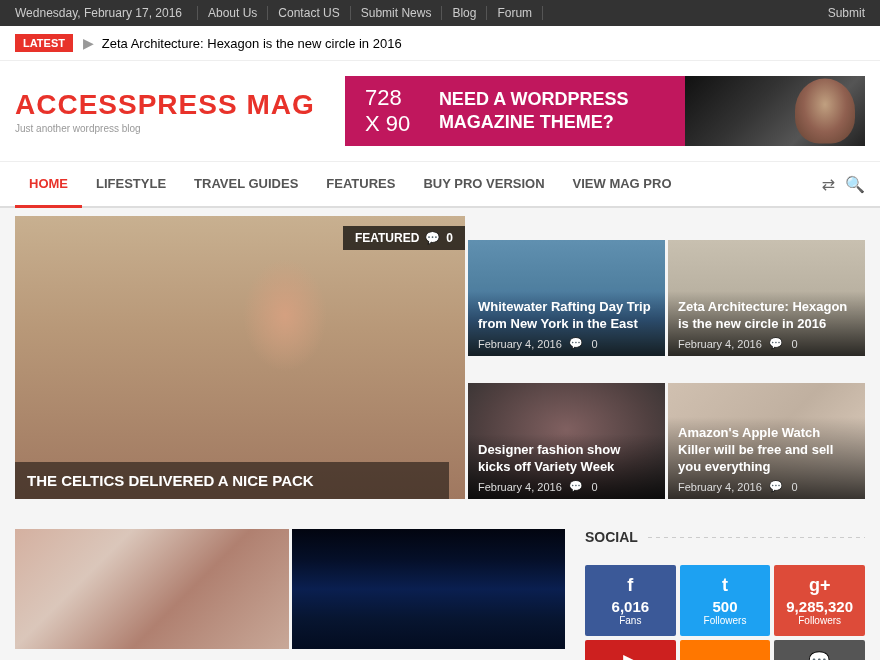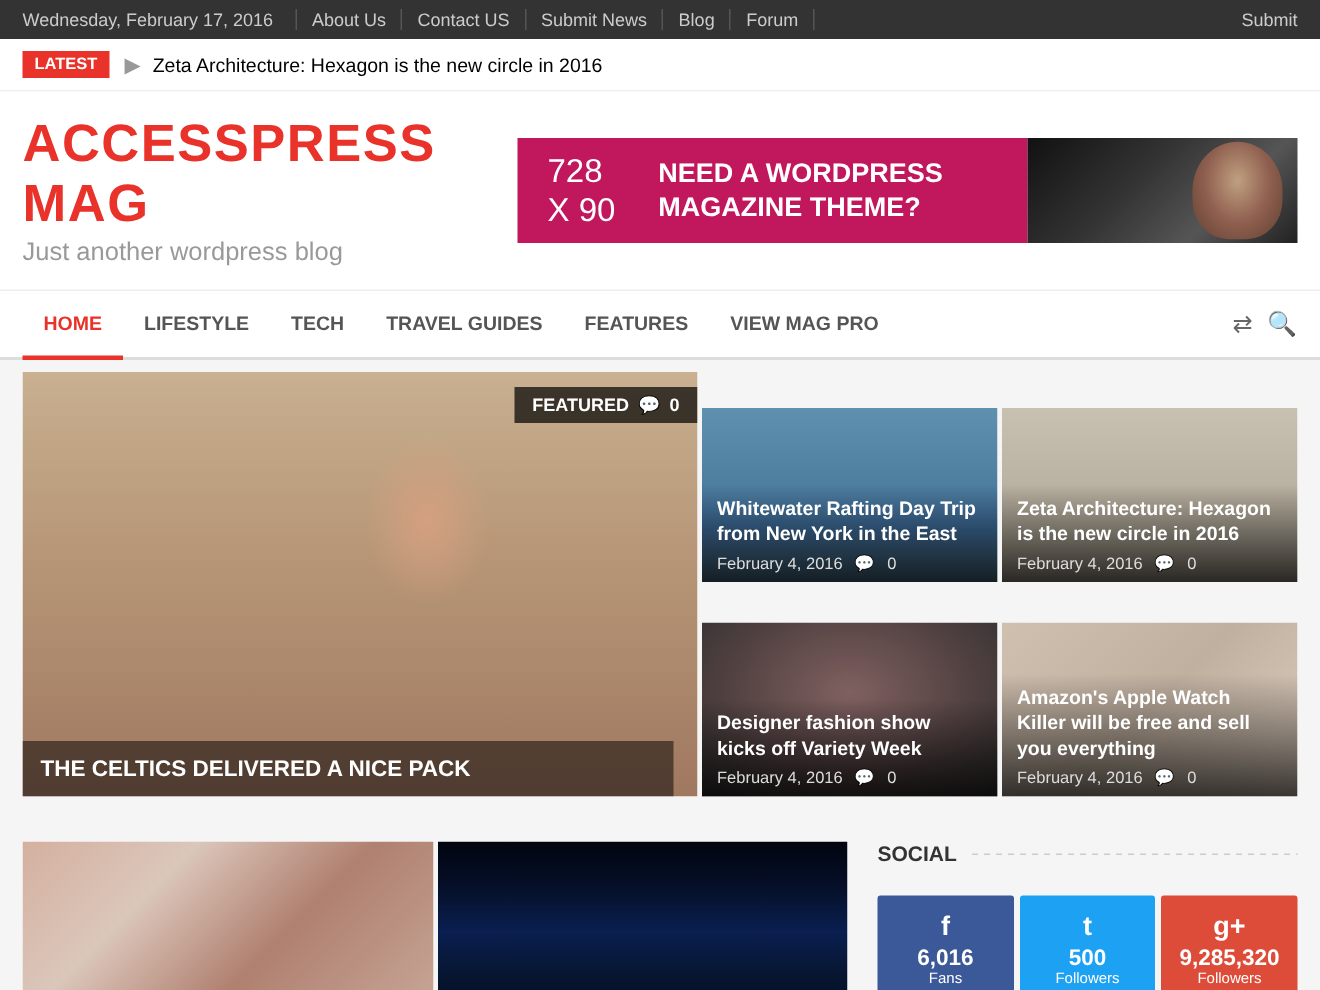--- a/index.html
+++ b/index.html
@@ -48,23 +48,23 @@
     
     .header {
       background: #fff;
       padding: 15px 15px;
       display: flex;
       align-items: center;
       justify-content: space-between;
       border-bottom: 1px solid #eee;
     }
     .logo { display: flex; flex-direction: column; }
-    .logo-title { font-size: 35px; font-weight: bold; color: #333; text-transform: uppercase; letter-spacing: 1px; }
+    .logo-title { font-size: 28px; font-weight: bold; color: #333; text-transform: uppercase; letter-spacing: 1px; }
     .logo-title span { color: #e8322a; }
-    .logo-sub { font-size: 17px; color: #999; margin-top: 2px; }
+    .logo-sub { font-size: 10px; color: #999; margin-top: 2px; }
     .banner-ad {
       background: #c0175d;
       color: #fff;
       display: flex;
       align-items: center;
       padding: 0 20px;
       height: 70px;
       gap: 20px;
     }
     .banner-ad-size { font-size: 22px; font-weight: normal; }
@@ -302,23 +302,23 @@
     <div class="banner-ad-img" style="width:180px; height:70px; background: linear-gradient(135deg,#111 0%,#333 40%, #555 70%, #222 100%); position:relative; overflow:hidden;">
       <div style="position:absolute; right:10px; top:50%; transform:translateY(-50%); width:60px; height:65px; background: radial-gradient(ellipse at 50% 40%, #c0a080 0%, #906050 50%, #604030 100%); border-radius:50% 50% 40% 40%;"></div>
     </div>
   </div>
 </div>
 
 <div class="nav">
   <div class="nav-links">
     <a href="#" class="active">HOME</a>
     <a href="#">LIFESTYLE</a>
-    <a href="#">TECH</a>
     <a href="#">TRAVEL GUIDES</a>
     <a href="#">FEATURES</a>
+    <a href="#">BUY PRO VERSION</a>
     <a href="#">VIEW MAG PRO</a>
   </div>
   <div class="nav-icons">
     <span title="Shuffle">⇄</span>
     <span title="Search">🔍</span>
   </div>
 </div>
 
 <div class="main">
 

